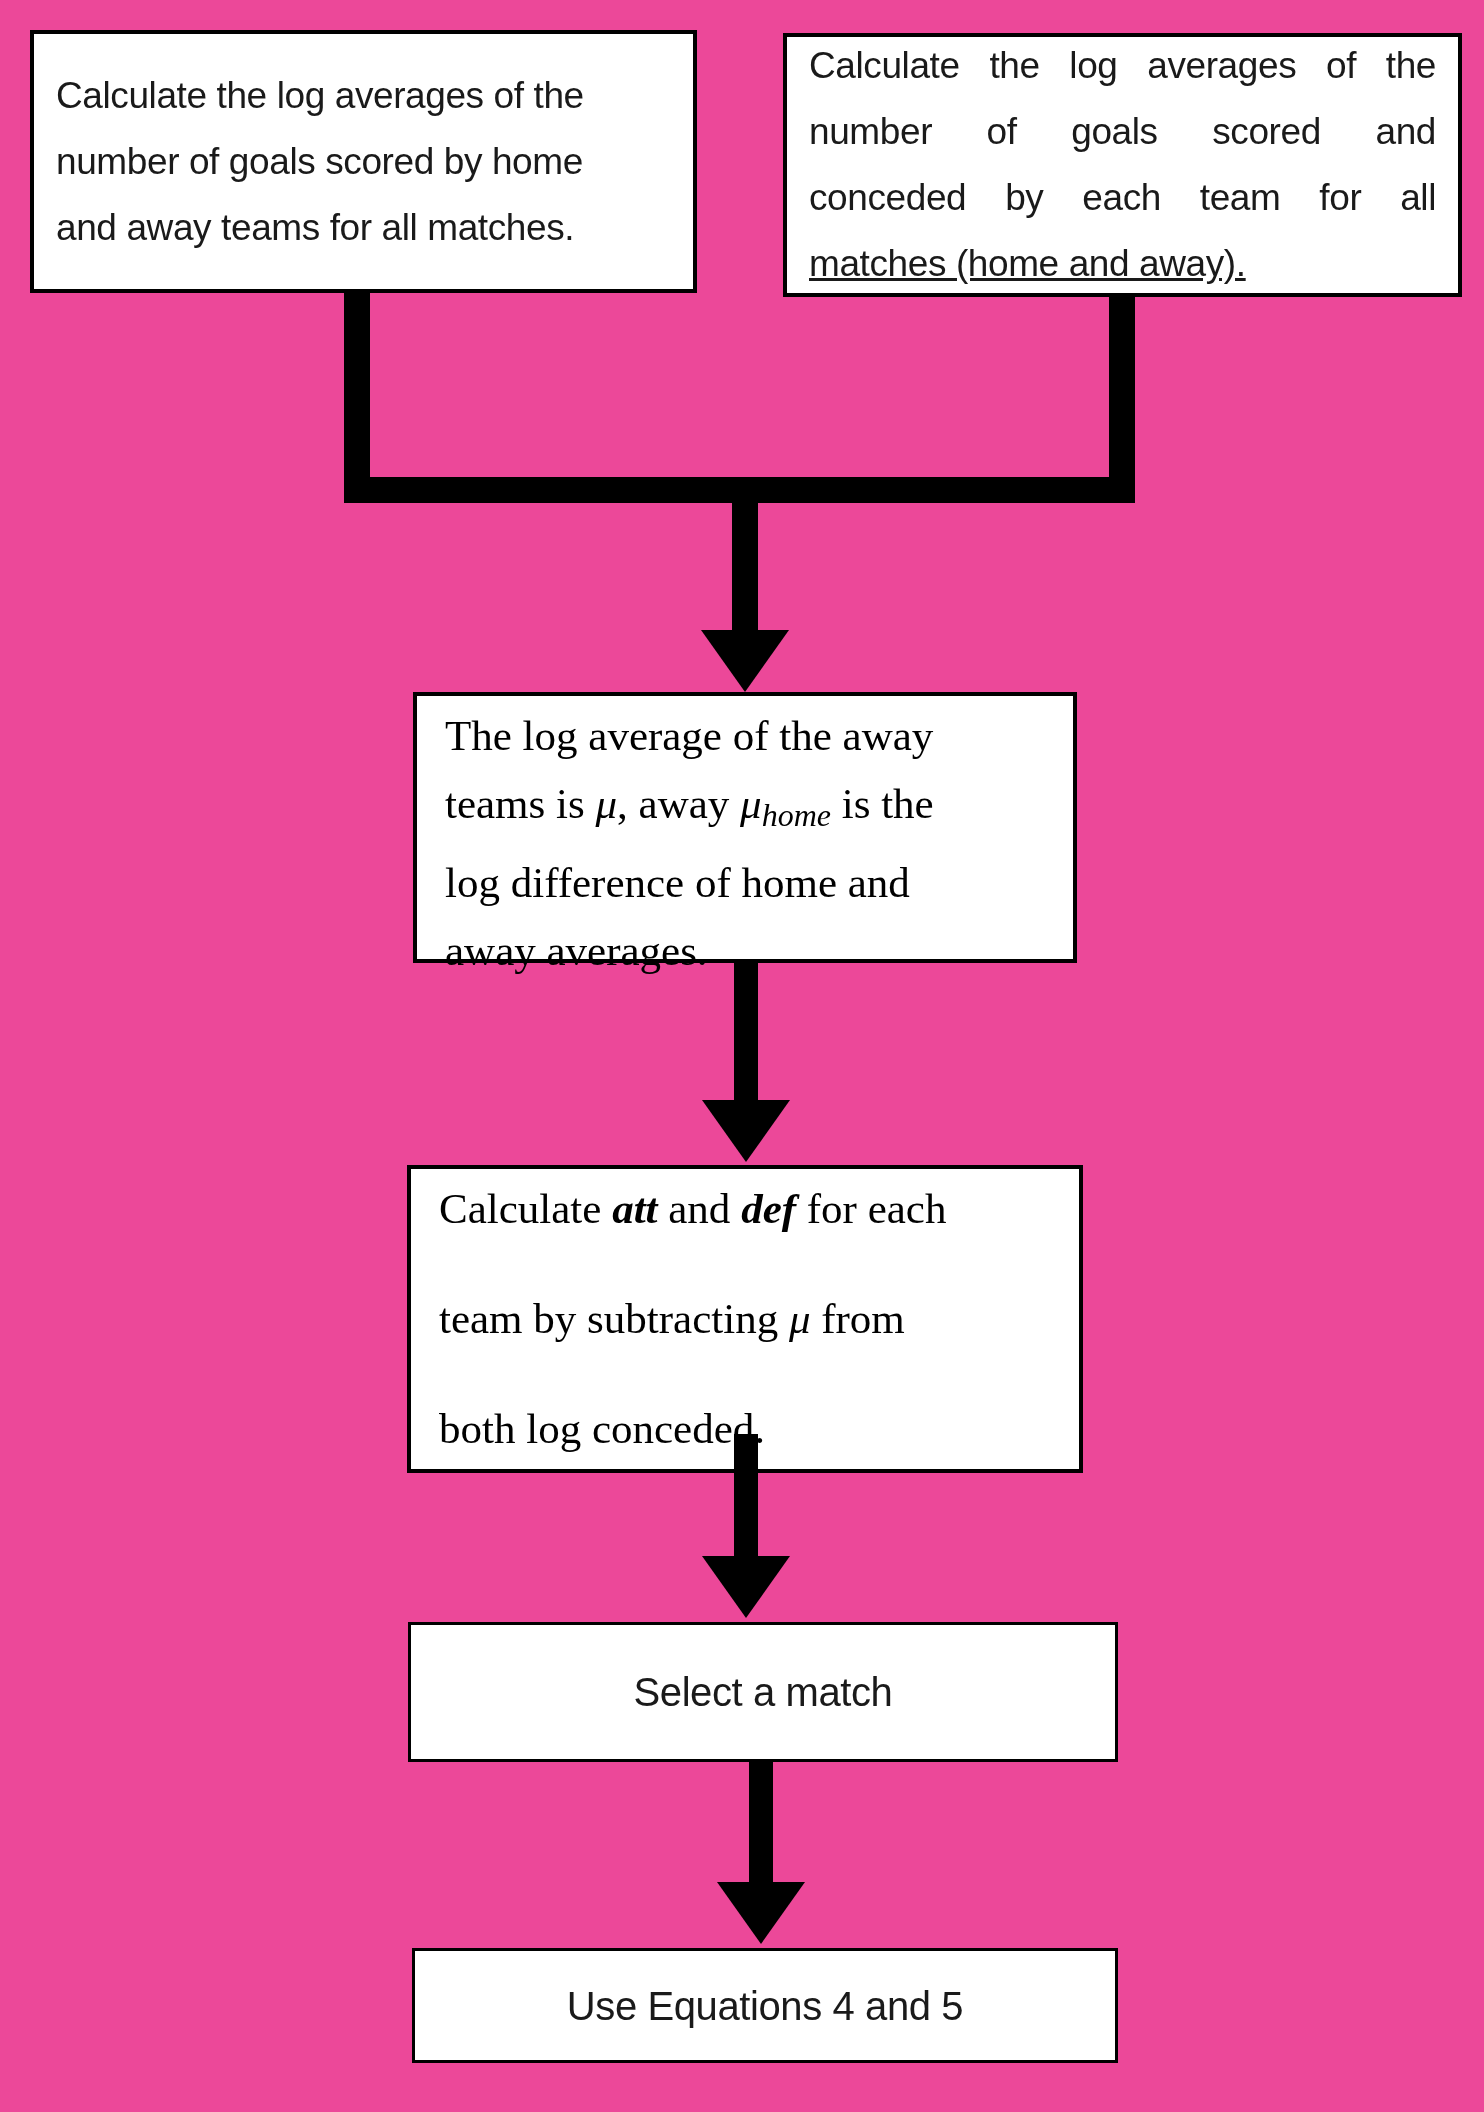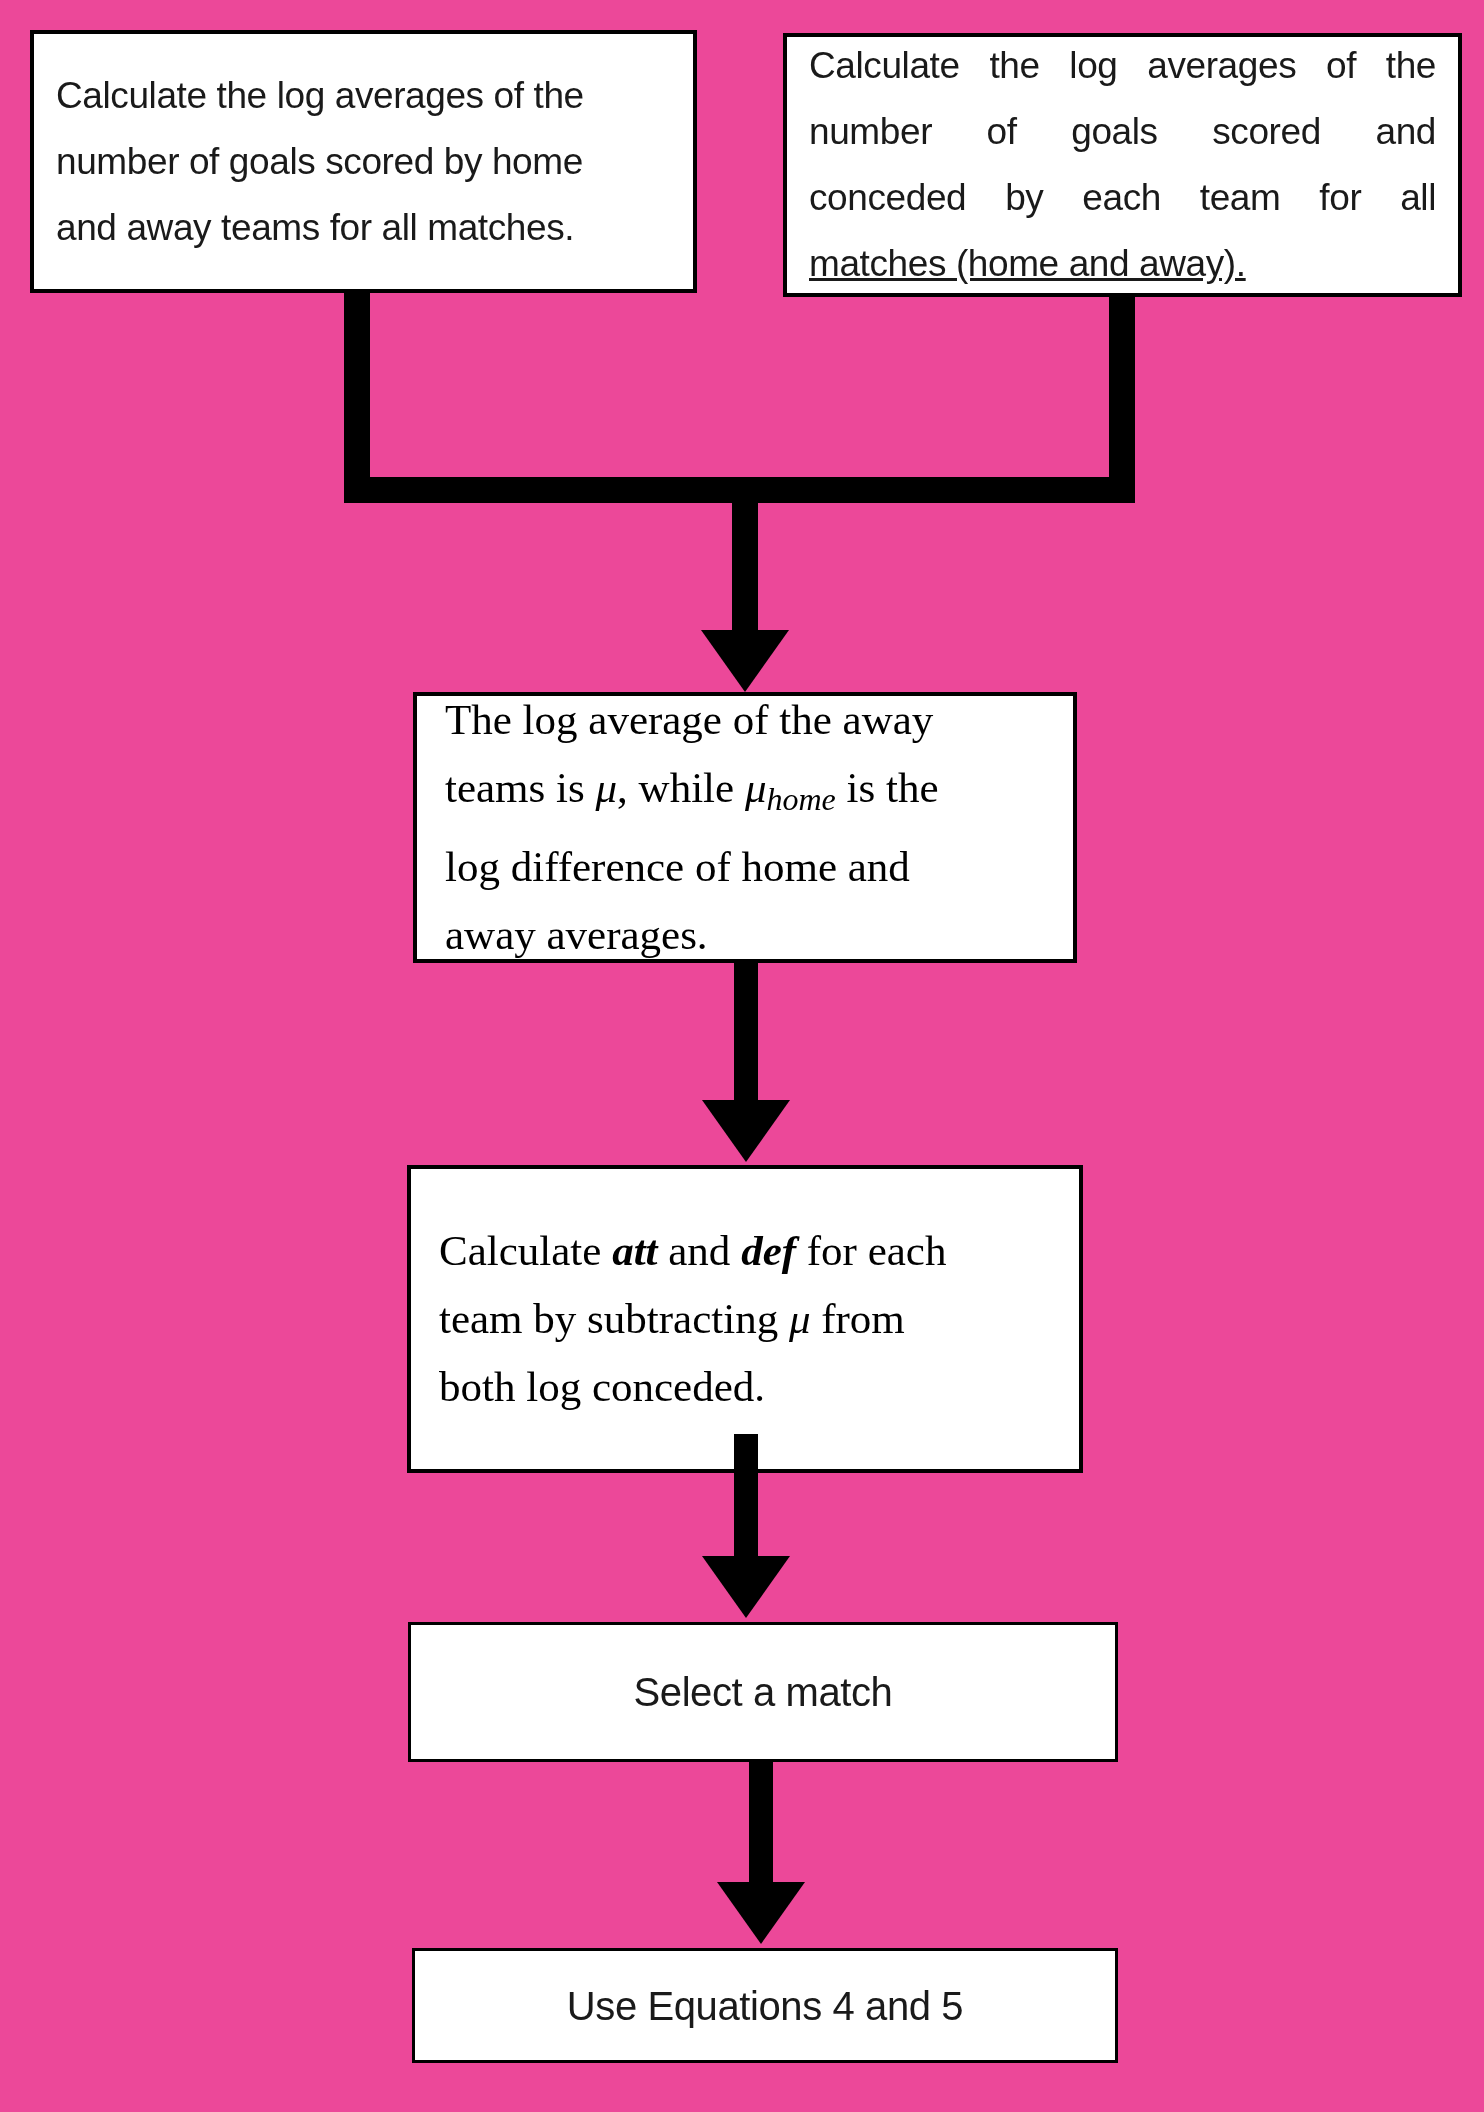--- a/index.html
+++ b/index.html
@@ -20,20 +20,21 @@
   }
   .sansbox{
     font-family:"Liberation Sans",sans-serif;
     font-size:37px;line-height:66px;letter-spacing:-0.4px;
     padding:6px 22px;
   }
   .serifbox{
     font-family:"Liberation Serif","DejaVu Serif",serif;
     font-size:43px;line-height:68px;color:#000;
     padding:6px 28px;
+    justify-content:space-between;
   }
   .centered{align-items:center;text-align:left;padding:6px 10px;}
   .jline{text-align:justify;text-align-last:justify;}
   .lastline{text-align:left;text-align-last:left;text-decoration:underline;}
   .ital{font-style:italic;}
   .boldital{font-style:italic;font-weight:bold;}
   .subscr{font-style:italic;font-size:32px;vertical-align:-8px;letter-spacing:0;}
   .conn{position:absolute;background:#000;}
   .arrowhead{
     position:absolute;width:0;height:0;
@@ -61,21 +62,21 @@
   </div>
 
   <div class="conn" style="left:344px;top:289px;width:26px;height:214px;"></div>
   <div class="conn" style="left:1109px;top:293px;width:26px;height:210px;"></div>
   <div class="conn" style="left:344px;top:477px;width:791px;height:26px;"></div>
   <div class="conn" style="left:732px;top:500px;width:26px;height:140px;"></div>
   <div class="arrowhead" style="left:701px;top:630px;"></div>
 
   <div class="box serifbox" style="left:413px;top:692px;width:664px;height:271px;">
     <div>The log average of the away</div>
-    <div><span>teams is </span><span class="ital">μ</span><span>, while </span><span class="ital">μ</span><span class="subscr">home</span><span> is the</span></div>
+    <div><span>teams is </span><span class="ital">μ</span><span>, away </span><span class="ital">μ</span><span class="subscr">home</span><span> is the</span></div>
     <div>log difference of home and</div>
     <div>away averages.</div>
   </div>
 
   <div class="conn" style="left:734px;top:960px;width:24px;height:145px;"></div>
   <div class="arrowhead" style="left:702px;top:1100px;"></div>
 
   <div class="box serifbox" style="left:407px;top:1165px;width:676px;height:308px;">
     <div><span>Calculate </span><span class="boldital">att</span><span> and </span><span class="boldital">def</span><span> for each</span></div>
     <div><span>team by subtracting </span><span class="ital">μ</span><span> from</span></div>

